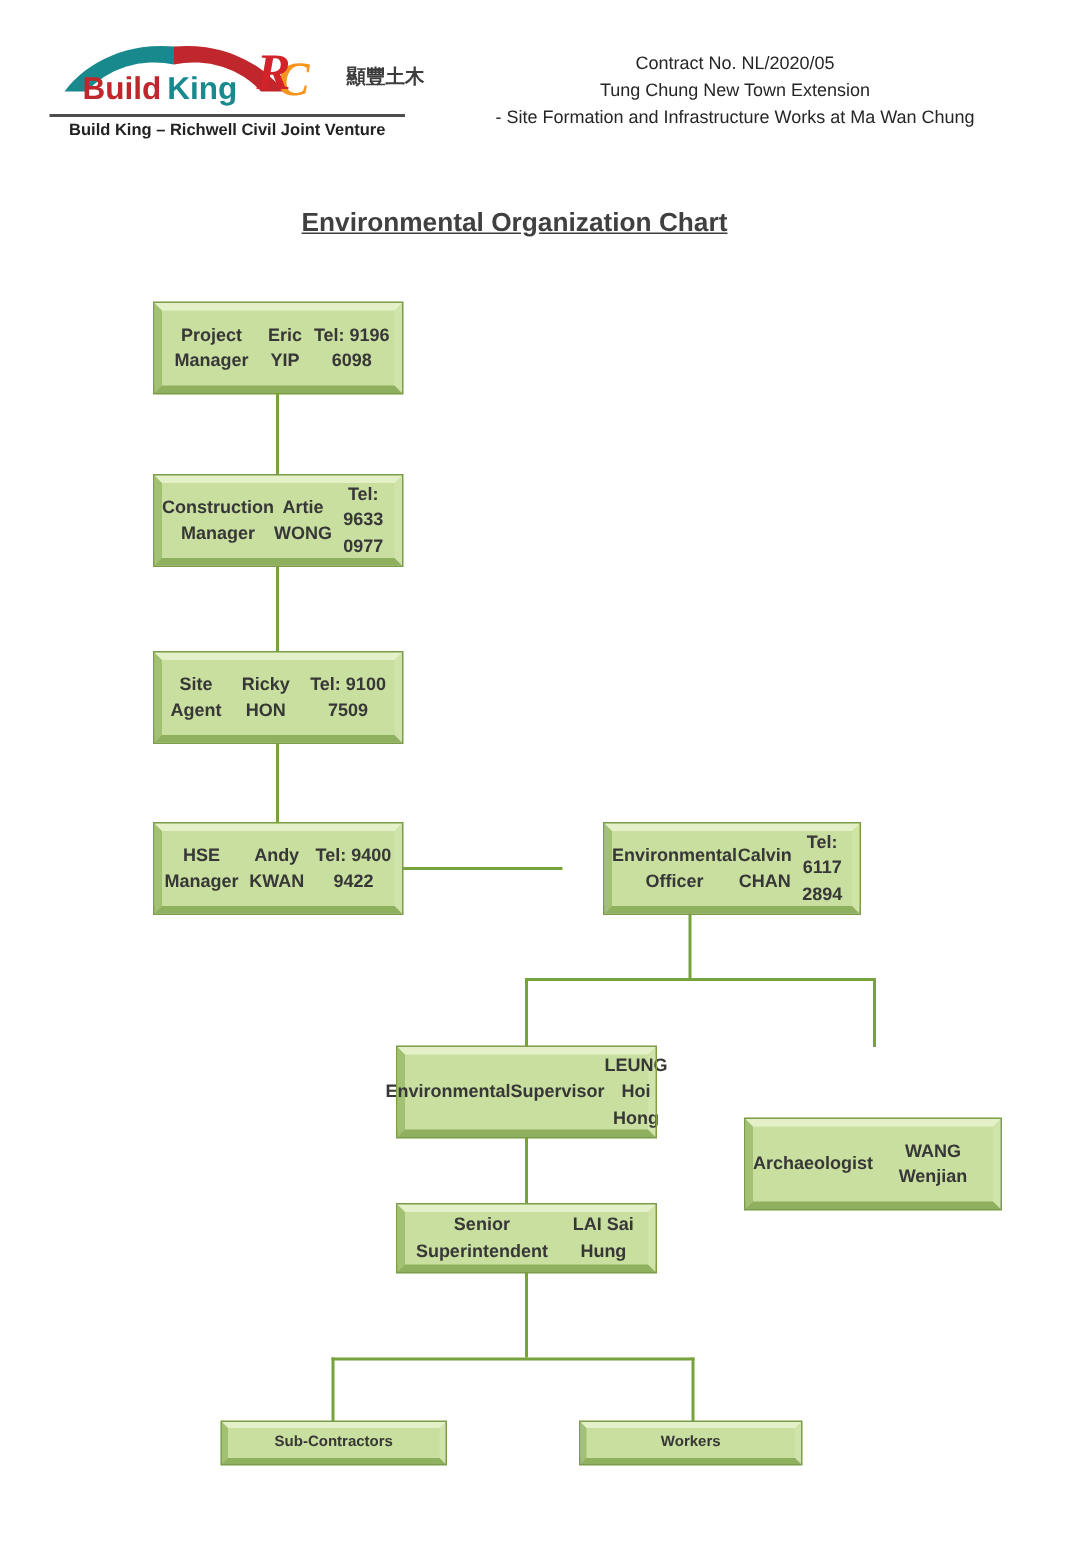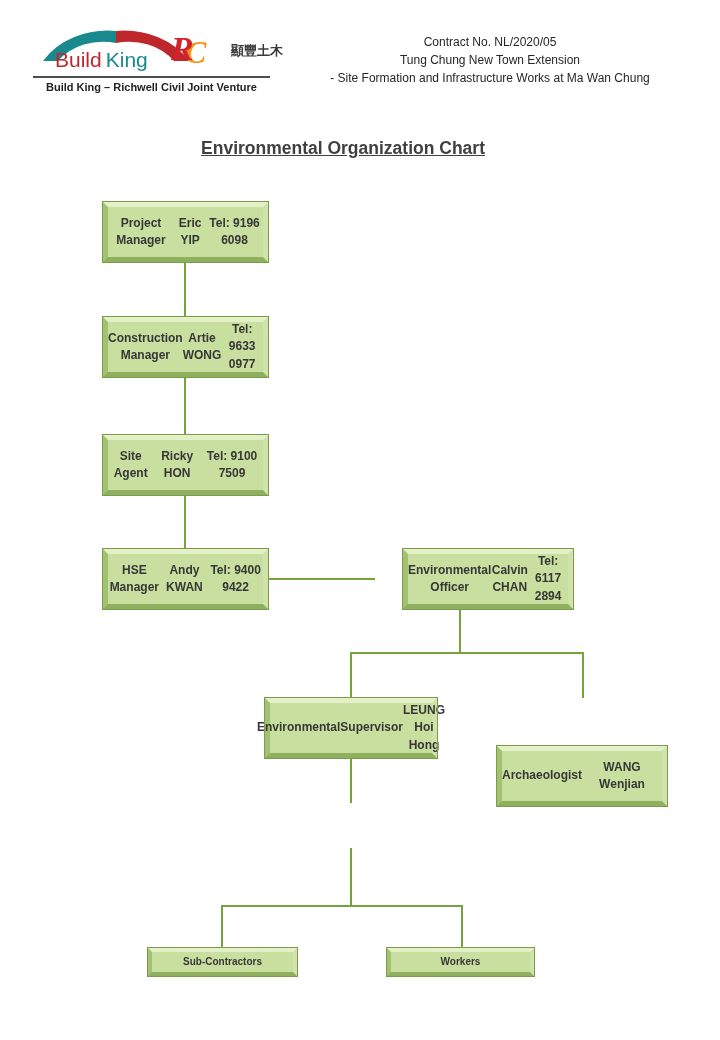--- a/index.html
+++ b/index.html
@@ -3,21 +3,21 @@
 <meta charset="utf-8">
 <style>
   html,body{margin:0;padding:0;background:#ffffff;}
   .page{
     position:relative;width:720px;height:1040px;background:#ffffff;
     font-family:"Liberation Sans", sans-serif;overflow:hidden;
   }
   
   .logo-block{position:absolute;left:33px;top:28px;width:240px;height:72px;}
   .arch-svg{position:absolute;left:8px;top:0px;width:150px;height:34px;}
-  .brand-text{position:absolute;left:22px;top:20px;font-size:21px;font-weight:normal;letter-spacing:0px;white-space:nowrap;}
+  .brand-text{position:absolute;left:22px;top:20px;font-size:21px;font-weight:bold;letter-spacing:0px;white-space:nowrap;}
   .brand-build{color:#bf272c;}
   .brand-king{color:#18898c;margin-left:4px;}
   .rc-logo{position:absolute;left:138px;top:2px;width:60px;height:42px;font-family:"Liberation Serif",serif;font-style:italic;font-weight:bold;}
   .rc-r{position:absolute;left:0px;top:0px;font-size:34px;color:#d2232a;z-index:2;}
   .rc-c{position:absolute;left:14px;top:4px;font-size:32px;color:#f7941d;z-index:1;}
   .rc-chinese{position:absolute;left:198px;top:14px;font-size:13px;color:#3c3c3c;font-weight:bold;white-space:nowrap;}
   .logo-rule{position:absolute;left:0px;top:48px;width:237px;height:2px;background:#4d4d4d;}
   .logo-tagline{position:absolute;left:0px;top:53px;width:237px;text-align:center;font-size:11px;font-weight:bold;color:#222222;white-space:nowrap;}
   .contract-block{position:absolute;left:275px;top:34px;width:430px;text-align:center;color:#262626;font-size:12px;line-height:1.48;}
   
@@ -114,20 +114,24 @@
     <span>Environmental</span>
     <span>Supervisor</span>
     <span>LEUNG Hoi Hong</span>
   </div>
 
   <div class="node" style="left:497px;top:698px;width:170px;height:60px;margin-top:48px;">
     <span>Archaeologist</span>
     <span>WANG Wenjian</span>
   </div>
 
+  <div class="node" style="left:265px;top:803px;width:172px;height:45px;">
+    <span>Senior Superintendent</span>
+    <span>LAI Sai Hung</span>
+  </div>
 
   <div class="node small" style="left:148px;top:948px;width:149px;height:28px;">
     <span>Sub-Contractors</span>
   </div>
 
   <div class="node small" style="left:387px;top:948px;width:147px;height:28px;">
     <span>Workers</span>
   </div>
 
 </div>

